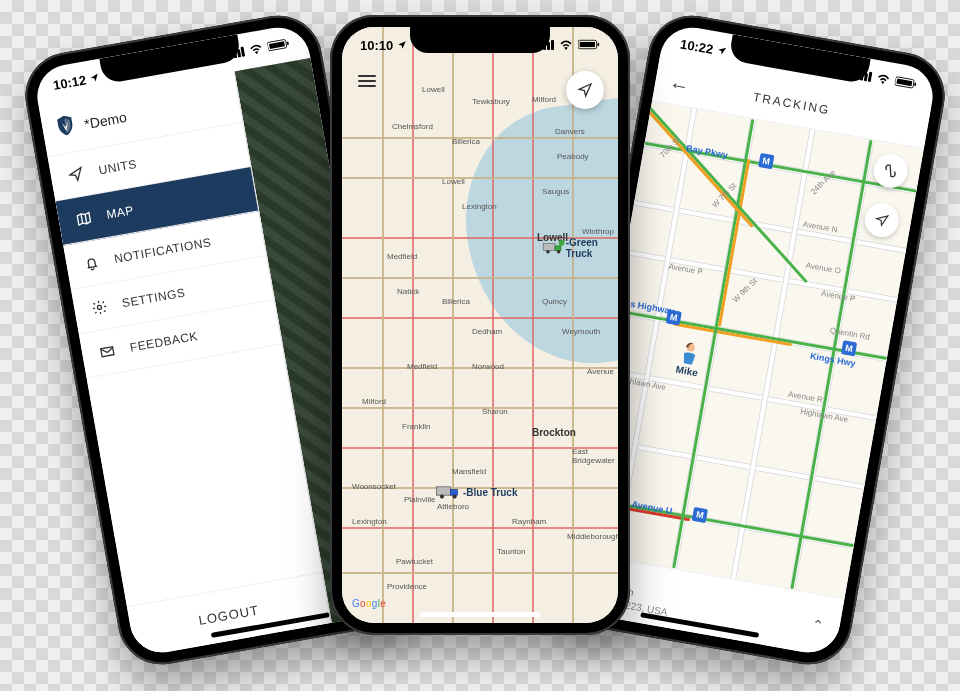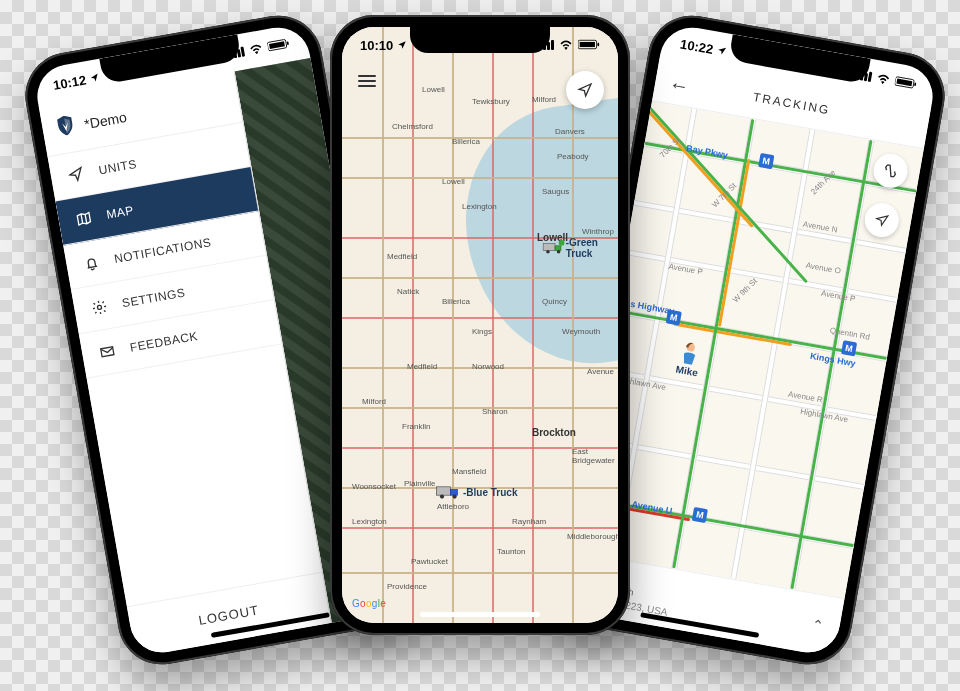--- a/index.html
+++ b/index.html
@@ -344,39 +344,39 @@
         <span class="city-label" style="top:125px;left:215px">Peabody</span>
         <span class="city-label" style="top:150px;left:100px">Lowell</span>
         <span class="city-label" style="top:160px;left:200px">Saugus</span>
         <span class="city-label" style="top:175px;left:120px">Lexington</span>
         <span class="city-label big" style="top:205px;left:195px">Lowell</span>
         <span class="city-label" style="top:200px;left:240px">Winthrop</span>
         <span class="city-label" style="top:225px;left:45px">Medfield</span>
         <span class="city-label" style="top:260px;left:55px">Natick</span>
         <span class="city-label" style="top:270px;left:100px">Billerica</span>
         <span class="city-label" style="top:270px;left:200px">Quincy</span>
-        <span class="city-label" style="top:300px;left:130px">Kings</span>
+        <span class="city-label" style="top:300px;left:130px">Dedham</span>
         <span class="city-label" style="top:300px;left:220px">Weymouth</span>
         <span class="city-label" style="top:335px;left:65px">Medfield</span>
         <span class="city-label" style="top:335px;left:130px">Norwood</span>
         <span class="city-label" style="top:340px;left:245px">Avenue</span>
         <span class="city-label" style="top:370px;left:20px">Milford</span>
         <span class="city-label" style="top:380px;left:140px">Sharon</span>
         <span class="city-label big" style="top:400px;left:190px">Brockton</span>
         <span class="city-label" style="top:395px;left:60px">Franklin</span>
         <span class="city-label" style="top:420px;left:230px">East Bridgewater</span>
         <span class="city-label" style="top:440px;left:110px">Mansfield</span>
-        <span class="city-label" style="top:452px;left:62px">Plainville</span>
+        <span class="city-label" style="top:468px;left:62px">Plainville</span>
         <span class="city-label" style="top:455px;left:10px">Woonsocket</span>
         <span class="city-label" style="top:475px;left:95px">Attleboro</span>
         <span class="city-label" style="top:490px;left:10px">Lexington</span>
         <span class="city-label" style="top:490px;left:170px">Raynham</span>
         <span class="city-label" style="top:505px;left:225px">Middleborough</span>
         <span class="city-label" style="top:520px;left:155px">Taunton</span>
-        <span class="city-label" style="top:530px;left:69px">Pawtucket</span>
+        <span class="city-label" style="top:530px;left:54px">Pawtucket</span>
         <span class="city-label" style="top:555px;left:45px">Providence</span>
 
         <div class="unit-marker" style="top:210px;left:200px">
           <svg class="truck-icon" viewBox="0 0 40 24">
             <rect x="2" y="6" width="20" height="12" fill="#bbb" stroke="#555"></rect>
             <rect x="22" y="10" width="10" height="8" fill="#39a83a" stroke="#226622"></rect>
             <circle cx="10" cy="20" r="3" fill="#333"></circle>
               <circle cx="28" cy="20" r="3" fill="#333"></circle>
             <circle cx="33" cy="5" r="5" fill="#39a83a"></circle>
           </svg>

